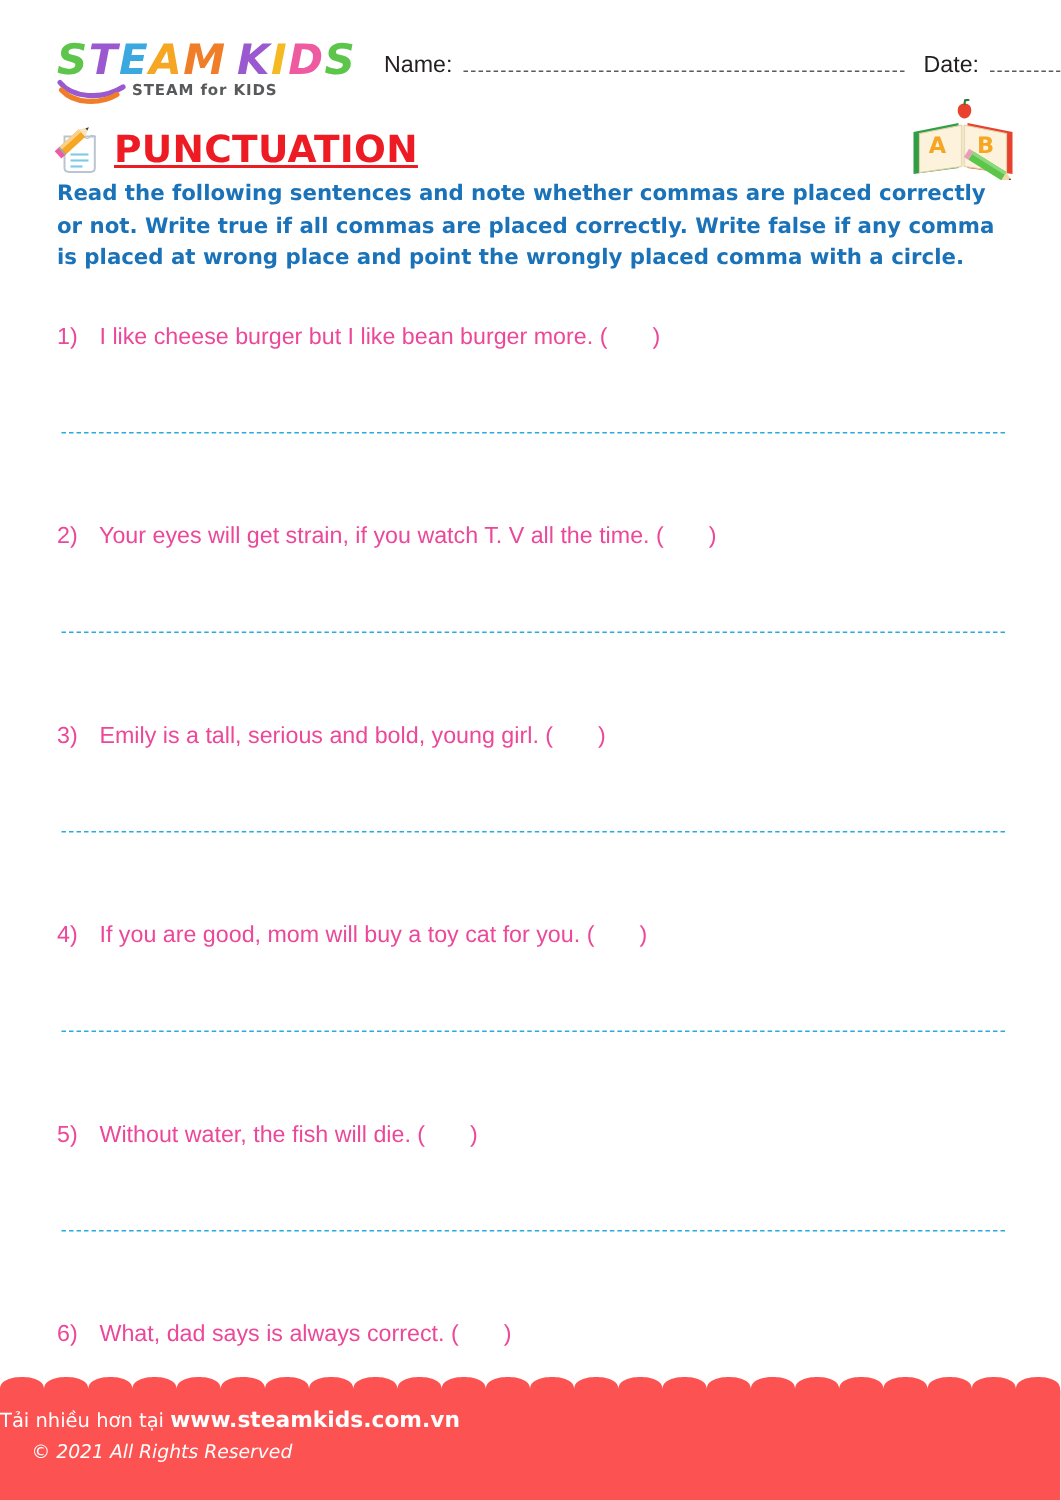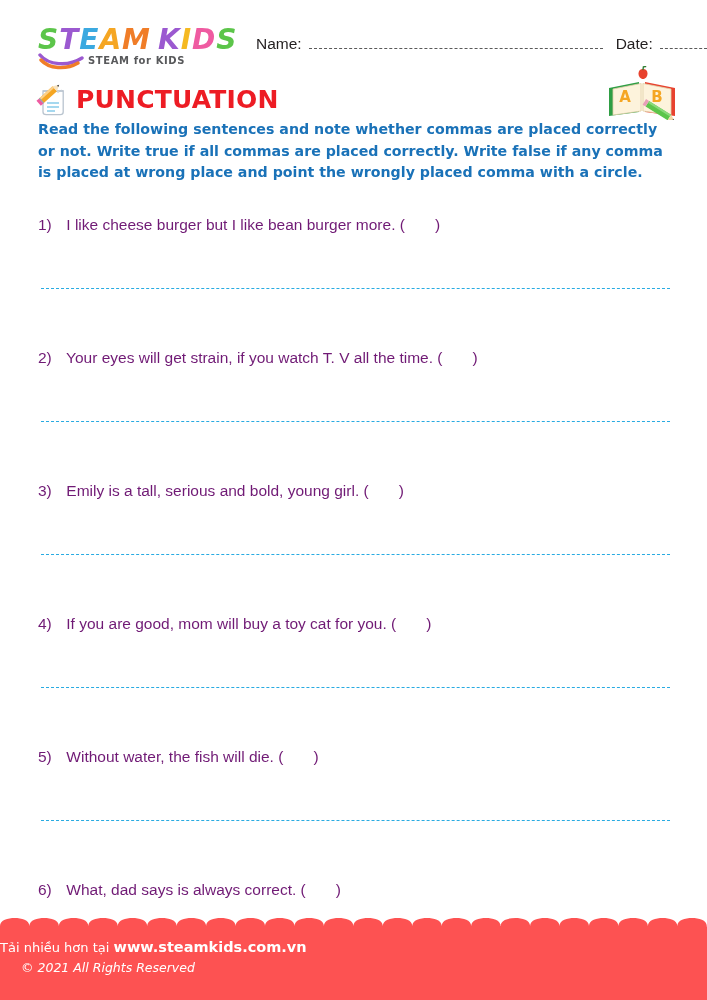--- a/index.html
+++ b/index.html
@@ -111,20 +111,21 @@
     gap: 8px;
   }
   .pencil-icon { width: 32px; height: 34px; flex: 0 0 auto; }
   .title-text {
     font-family: "DejaVu Sans", sans-serif;
     font-weight: bold;
     font-size: 25px;
     color: #ed1c24;
     letter-spacing: 0.2px;
     line-height: 1;
+    text-decoration: underline;
   }
 
   
   .instructions {
     position: absolute;
     left: 38px;
     top: 119px;
     width: 630px;
     font-family: "DejaVu Sans", sans-serif;
     font-weight: bold;
@@ -136,21 +137,21 @@
   
   .questions {
     position: absolute;
     left: 38px;
     top: 206px;
     width: 632px;
   }
   .q-item { height: 133px; position: relative; }
   .q-line {
     font-size: 15.5px;
-    color: #701a75;
+    color: #ec4899;
     font-family: "Liberation Sans", sans-serif;
     white-space: nowrap;
     padding-top: 10px;
   }
   .q-num { display: inline-block; min-width: 24px; }
   .q-answer { letter-spacing: 0; }
   .q-answer .gap { display: inline-block; width: 30px; }
   .q-divider {
     position: absolute;
     left: 3px;

